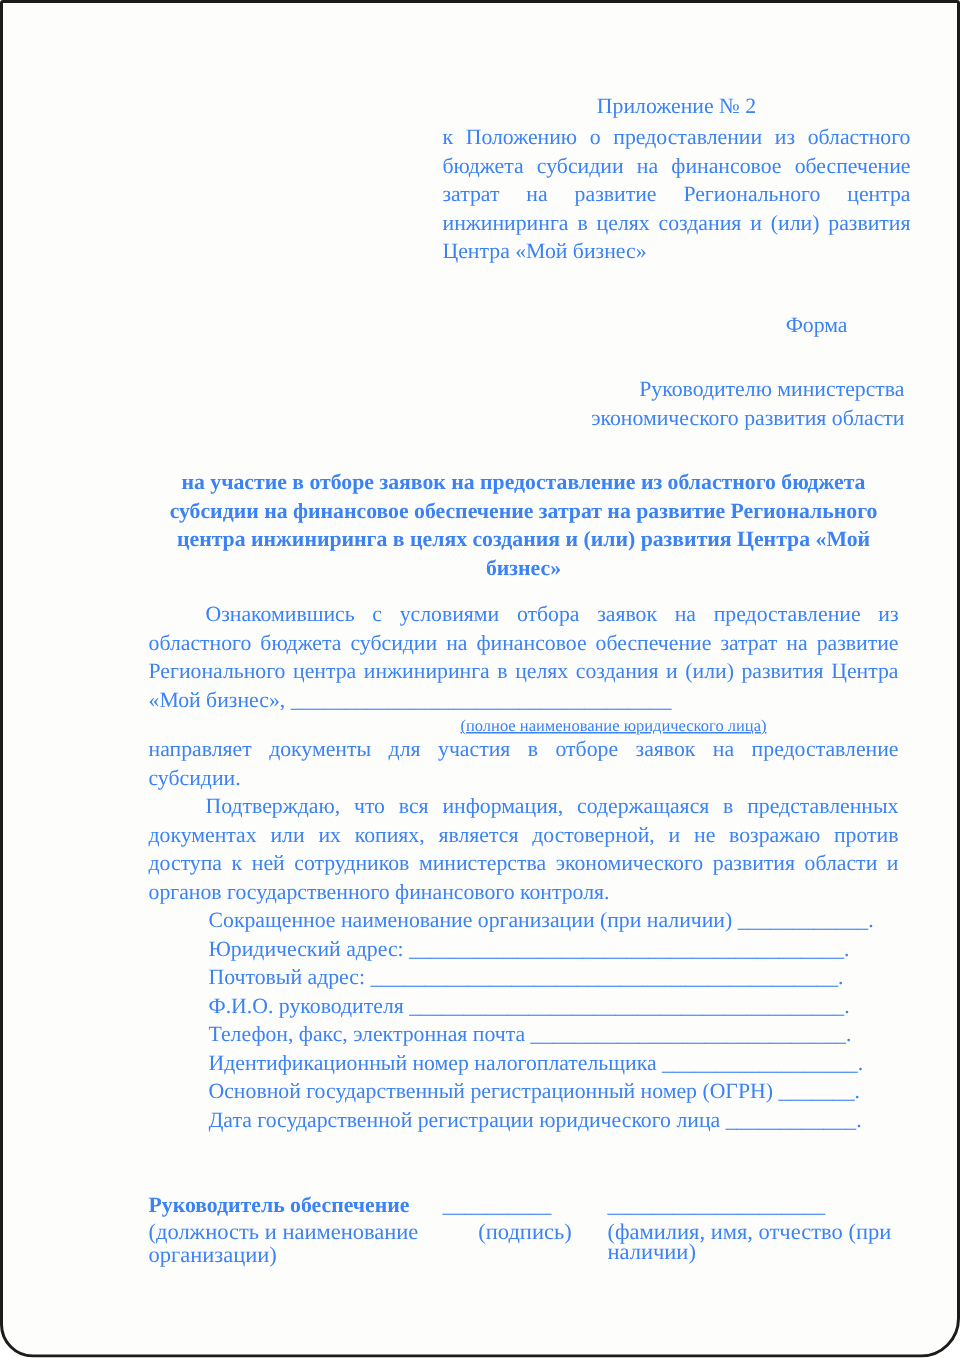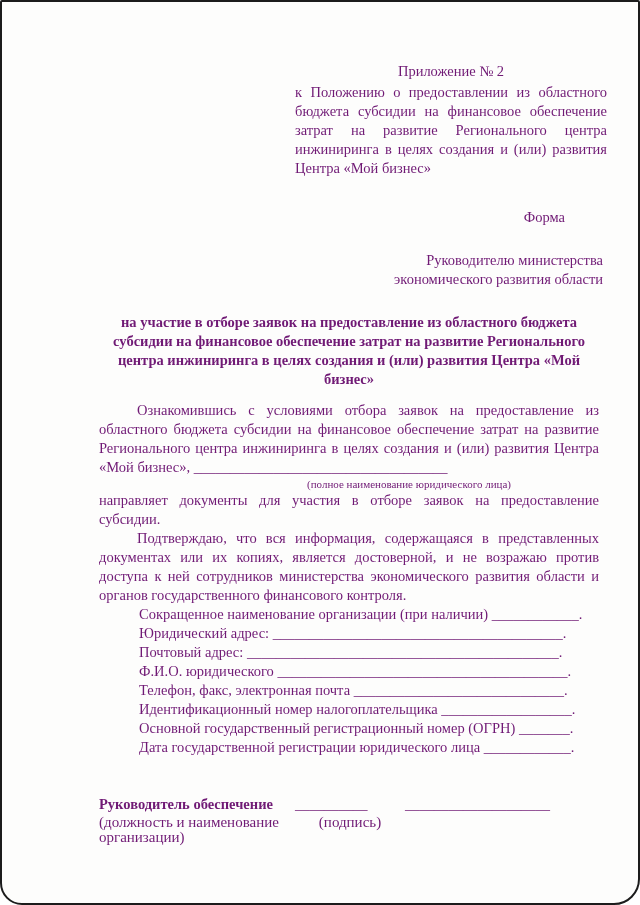--- a/index.html
+++ b/index.html
@@ -9,21 +9,21 @@
   }
   .page {
     position: relative;
     width: 640px;
     height: 905px;
     box-sizing: border-box;
     background: #fdfdfc;
     border: 2px solid #1c1c1c;
     border-radius: 2px 2px 26px 22px;
     font-family: "Liberation Serif", "DejaVu Serif", serif;
-    color: #701a75;
+    color: #3b82f6;
     font-size: 14.5px;
     line-height: 19px;
     overflow: hidden;
   }
   .content {
     position: absolute;
     top: 60px;
     left: 97px;
     right: 39px;
     bottom: 20px;
@@ -61,20 +61,21 @@
     margin: 0;
   }
   .para.first {
     margin-top: 12px;
   }
   .caption-center {
     font-size: 11px;
     line-height: 14px;
     text-align: center;
     padding-left: 120px;
+    text-decoration: underline;
   }
   .fields {
     padding-left: 40px;
   }
   .field-line {
     white-space: nowrap;
     overflow: hidden;
   }
   .signature-row {
     display: flex;
@@ -114,36 +115,37 @@
     <p class="para first">Ознакомившись с условиями отбора заявок на предоставление из областного бюджета субсидии на финансовое обеспечение затрат на развитие Регионального центра инжиниринга в целях создания и (или) развития Центра «Мой бизнес», ___________________________________</p>
     <div class="caption-center">(полное наименование юридического лица)</div>
     <p class="para" style="text-indent:0;">направляет документы для участия в отборе заявок на предоставление субсидии.</p>
 
     <p class="para">Подтверждаю, что вся информация, содержащаяся в представленных документах или их копиях, является достоверной, и не возражаю против доступа к ней сотрудников министерства экономического развития области и органов государственного финансового контроля.</p>
 
     <div class="fields">
       <div class="field-line">Сокращенное наименование организации (при наличии) ____________.</div>
       <div class="field-line">Юридический адрес: ________________________________________.</div>
       <div class="field-line">Почтовый адрес: ___________________________________________.</div>
-      <div class="field-line">Ф.И.О. юридического ________________________________________.</div>
+      <div class="field-line">Ф.И.О. руководителя ________________________________________.</div>
       <div class="field-line">Телефон, факс, электронная почта _____________________________.</div>
       <div class="field-line">Идентификационный номер налогоплательщика __________________.</div>
       <div class="field-line">Основной государственный регистрационный номер (ОГРН) _______.</div>
       <div class="field-line">Дата государственной регистрации юридического лица ____________.</div>
     </div>
 
     <div class="signature-row">
       <div class="sig-col1">
         <div class="sig-label">Руководитель обеспечение</div>
         <div class="sig-caption">(должность и наименование</div>
         <div class="sig-caption">организации)</div>
       </div>
       <div class="sig-col2">
         <div>__________</div>
         <div class="sig-caption center">(подпись)</div>
       </div>
       <div class="sig-col3">
         <div>____________________</div>
+        <div class="sig-caption">(фамилия, имя, отчество (при наличии)</div>
       </div>
     </div>
 
   </div>
 </div>
 
 </body></html>

